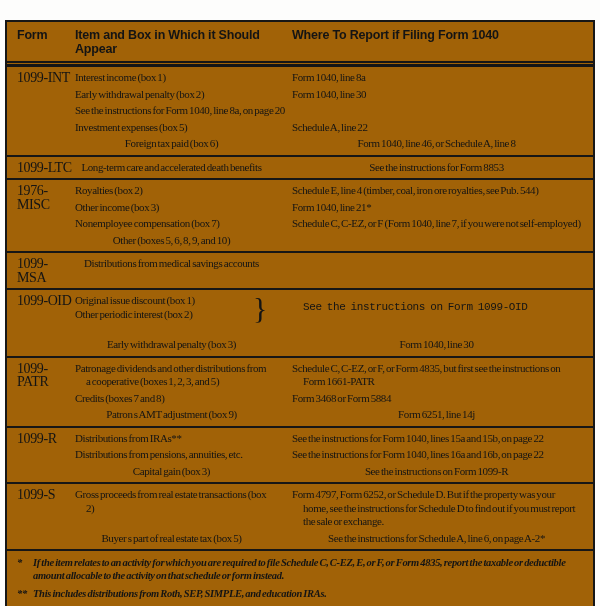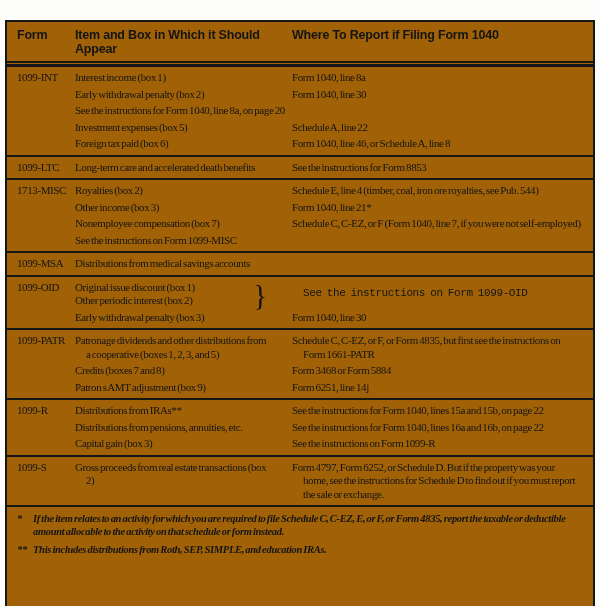--- a/index.html
+++ b/index.html
@@ -26,31 +26,31 @@
   .sec {
     display: grid; grid-template-columns: 58px 1fr;
     padding: 4px 8px 4px 10px;
     font-family: "Liberation Serif", serif;
     font-size: 11px; line-height: 13.5px;
     letter-spacing: -0.4px; word-spacing: -1px;
     border-top: 2px solid #161616;
   }
   .sec:first-of-type { border-top: none; }
 
-  .form-col { font-size: 11px; }
+  .form-col { font-size: 14px; }
 
   .rows { display: flex; flex-direction: column; }
   .row { display: grid; grid-template-columns: 217px 1fr; margin-bottom: 3px; }
-  .row:last-child { margin-bottom: 0; }
+  .row:last-child { margin-bottom: 0; text-align: center; }
 
   .item  { padding-left: 11px; text-indent: -11px; padding-right: 24px; }
   .report{ padding-left: 11px; text-indent: -11px; padding-right: 4px; }
 
   
-  .row-braced { display: grid; grid-template-columns: 173px 44px 1fr; margin-bottom: 3px; }
+  .row-braced { display: grid; grid-template-columns: 173px 44px 1fr; margin-bottom: 17px; }
   .braced-items div { white-space: nowrap; }
   .brace-cell {
     display: flex; align-items: center; padding-left: 5px;
     font-size: 30px; font-weight: 400; line-height: 27px;
   }
   .braced-report { display: flex; align-items: center; font-family: Liberation Mono, monospace; }
   .braced-report span { padding-left: 11px; }
 
   
   .footnotes {
@@ -106,36 +106,36 @@
     <div class="form-col">1099-LTC</div>
     <div class="rows">
       <div class="row">
         <div class="item">Long-term care and accelerated death benefits</div>
         <div class="report">See the instructions for Form 8853</div>
       </div>
     </div>
   </div>
 
   <div class="sec">
-    <div class="form-col">1713-MISC</div>
+    <div class="form-col">1976-MISC</div>
     <div class="rows">
       <div class="row">
         <div class="item">Royalties (box 2)</div>
         <div class="report">Schedule E, line 4 (timber, coal, iron ore royalties, see Pub. 544)</div>
       </div>
       <div class="row">
         <div class="item">Other income (box 3)</div>
         <div class="report">Form 1040, line 21*</div>
       </div>
       <div class="row">
         <div class="item">Nonemployee compensation (box 7)</div>
         <div class="report">Schedule C, C-EZ, or F (Form 1040, line 7, if you were not self-employed)</div>
       </div>
       <div class="row">
-        <div class="report">See the instructions on Form 1099-MISC</div>
+        <div class="item">Other (boxes 5, 6, 8, 9, and 10)</div>
       </div>
     </div>
   </div>
 
   <div class="sec">
     <div class="form-col">1099-MSA</div>
     <div class="rows">
       <div class="row">
         <div class="item">Distributions from medical savings accounts</div>
       </div>
@@ -198,20 +198,24 @@
     </div>
   </div>
 
   <div class="sec">
     <div class="form-col">1099-S</div>
     <div class="rows">
       <div class="row">
         <div class="item">Gross proceeds from real estate transactions (box 2)</div>
         <div class="report">Form 4797, Form 6252, or Schedule D. But if the property was your home, see the instructions for Schedule D to find out if you must report the sale or exchange.</div>
       </div>
+      <div class="row">
+        <div class="item">Buyer s part of real estate tax (box 5)</div>
+        <div class="report">See the instructions for Schedule A, line 6, on page A-2*</div>
+      </div>
     </div>
   </div>
 
   <div class="footnotes">
     <div class="footnote">
       <div class="fn-marker">*</div>
       <div>If the item relates to an activity for which you are required to file Schedule C, C-EZ, E, or F, or Form 4835, report the taxable or deductible amount allocable to the activity on that schedule or form instead.</div>
     </div>
     <div class="footnote">
       <div class="fn-marker">**</div>

